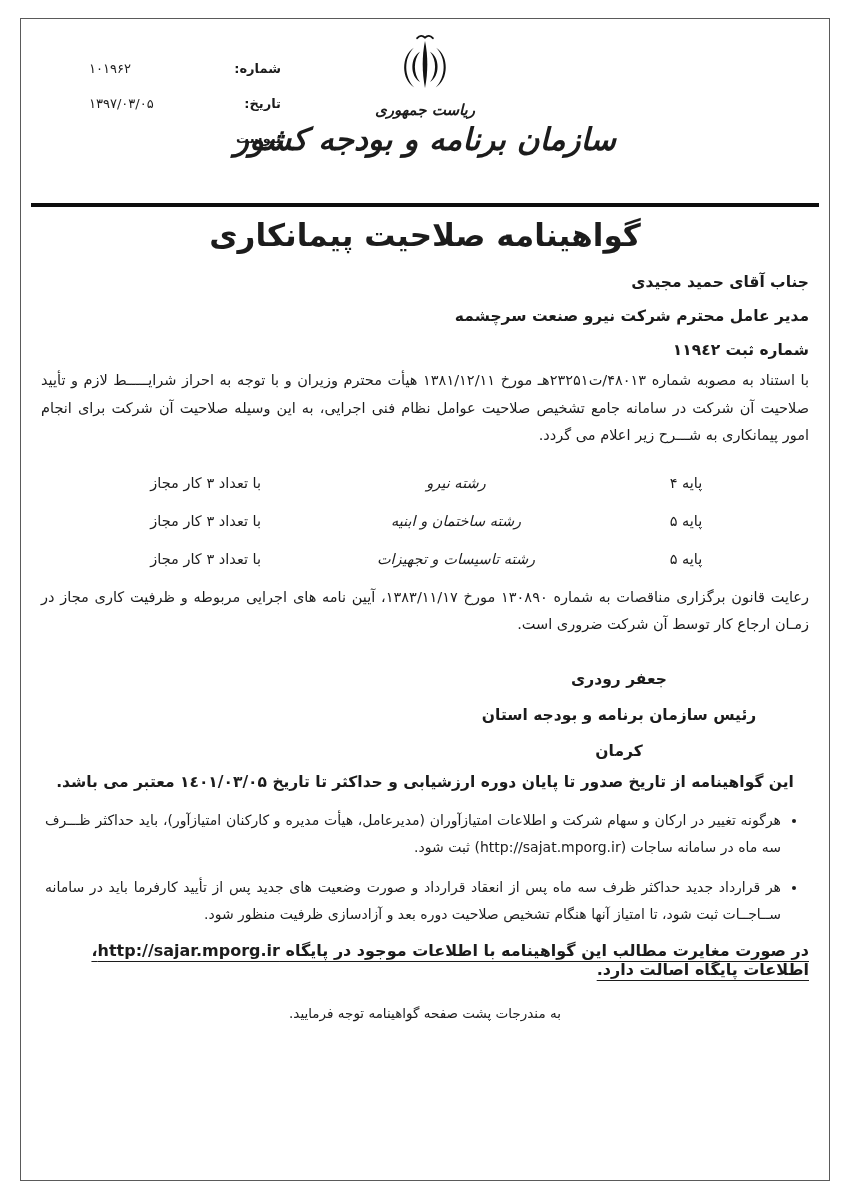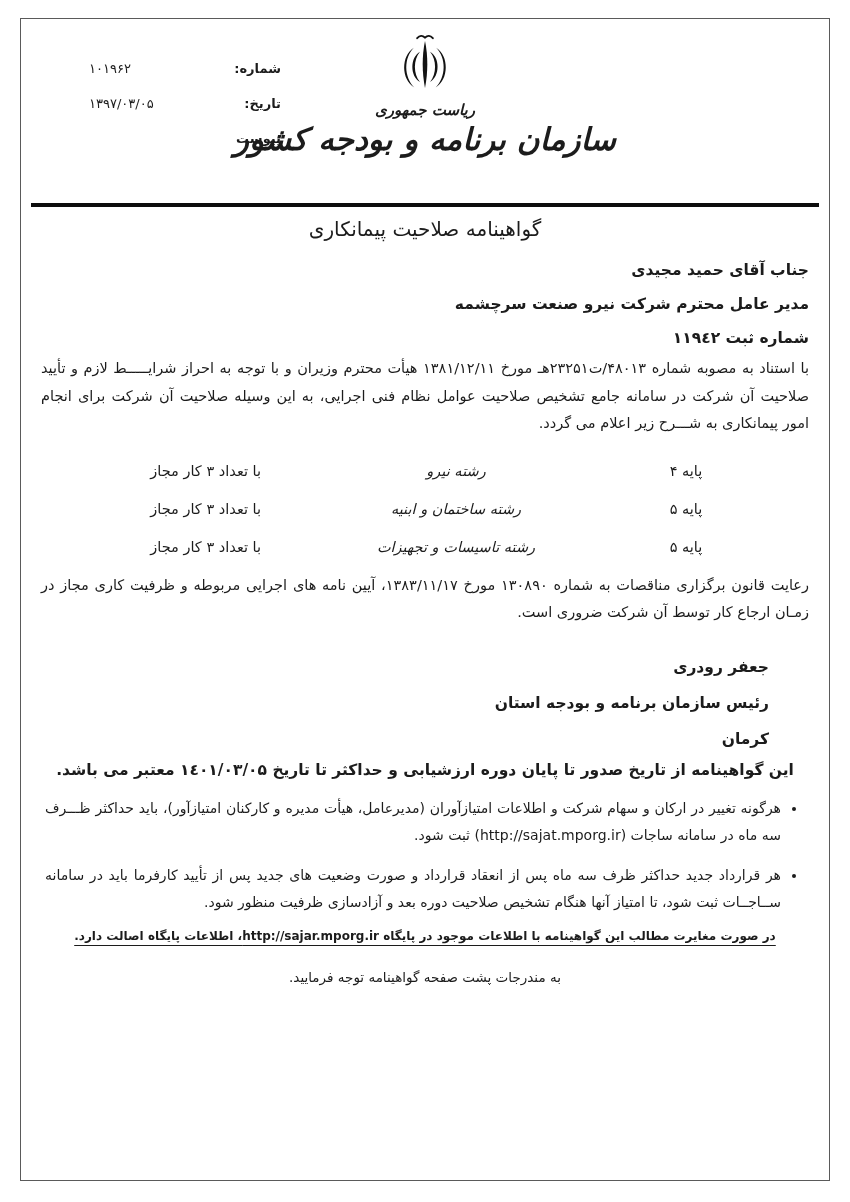--- a/index.html
+++ b/index.html
@@ -38,52 +38,52 @@
   .meta-label { font-weight: 600; }
   .meta-value { direction: ltr; }
   
   .rule {
     border: none; border-top: 4px double #0d0d0d;
     border-top-style: solid; height: 0;
     margin: 8px -10px 10px -10px;
   }
   
   .title {
-    text-align: center; font-size: 20px; font-weight: 400;
+    text-align: center; font-size: 31px; font-weight: 700;
     margin: 6px 0 12px 0;
   }
   .recipient { font-weight: bold; font-size: 15.5px; line-height: 34px; }
   .para {
     font-size: 14.5px; line-height: 27.5px; text-align: justify;
   }
   .qual-table { margin: 14px 0 6px 0; }
   .qual-row {
     display: grid; grid-template-columns: 150px 1fr 220px;
     align-items: center; line-height: 38px; font-size: 14.5px;
     padding: 0 48px 0 40px;
   }
   .qual-grade { text-align: center; }
   .qual-field { text-align: center; font-style: italic; }
   .qual-capacity { text-align: right; padding-right: 40px; }
   .signature {
-    width: 300px; margin: 22px 40px 0 auto; text-align: right;
+    width: 300px; margin: 22px 40px 0 auto; text-align: center;
     font-weight: bold; font-size: 15.5px; line-height: 36px;
   }
   .validity {
     font-weight: bold; font-size: 15.5px; text-align: center;
     margin-top: 4px;
   }
   .bullets { margin: 16px 28px 0 4px; }
   .bullets li {
     font-size: 14px; line-height: 27px; text-align: justify;
     margin-bottom: 13px;
     margin-top: 12px;
   }
   .discrepancy {
-    font-weight: bold; font-size: 12px; text-align: center;
+    font-weight: bold; font-size: 16px; 
     text-decoration: underline; text-underline-offset: 5px;
     margin-top: 4px;
   }
   .footer-note { text-align: center; font-size: 13.5px; margin-top: 26px; }
 </style>
 </head>
 <body>
 
 <div class="sheet">
 

